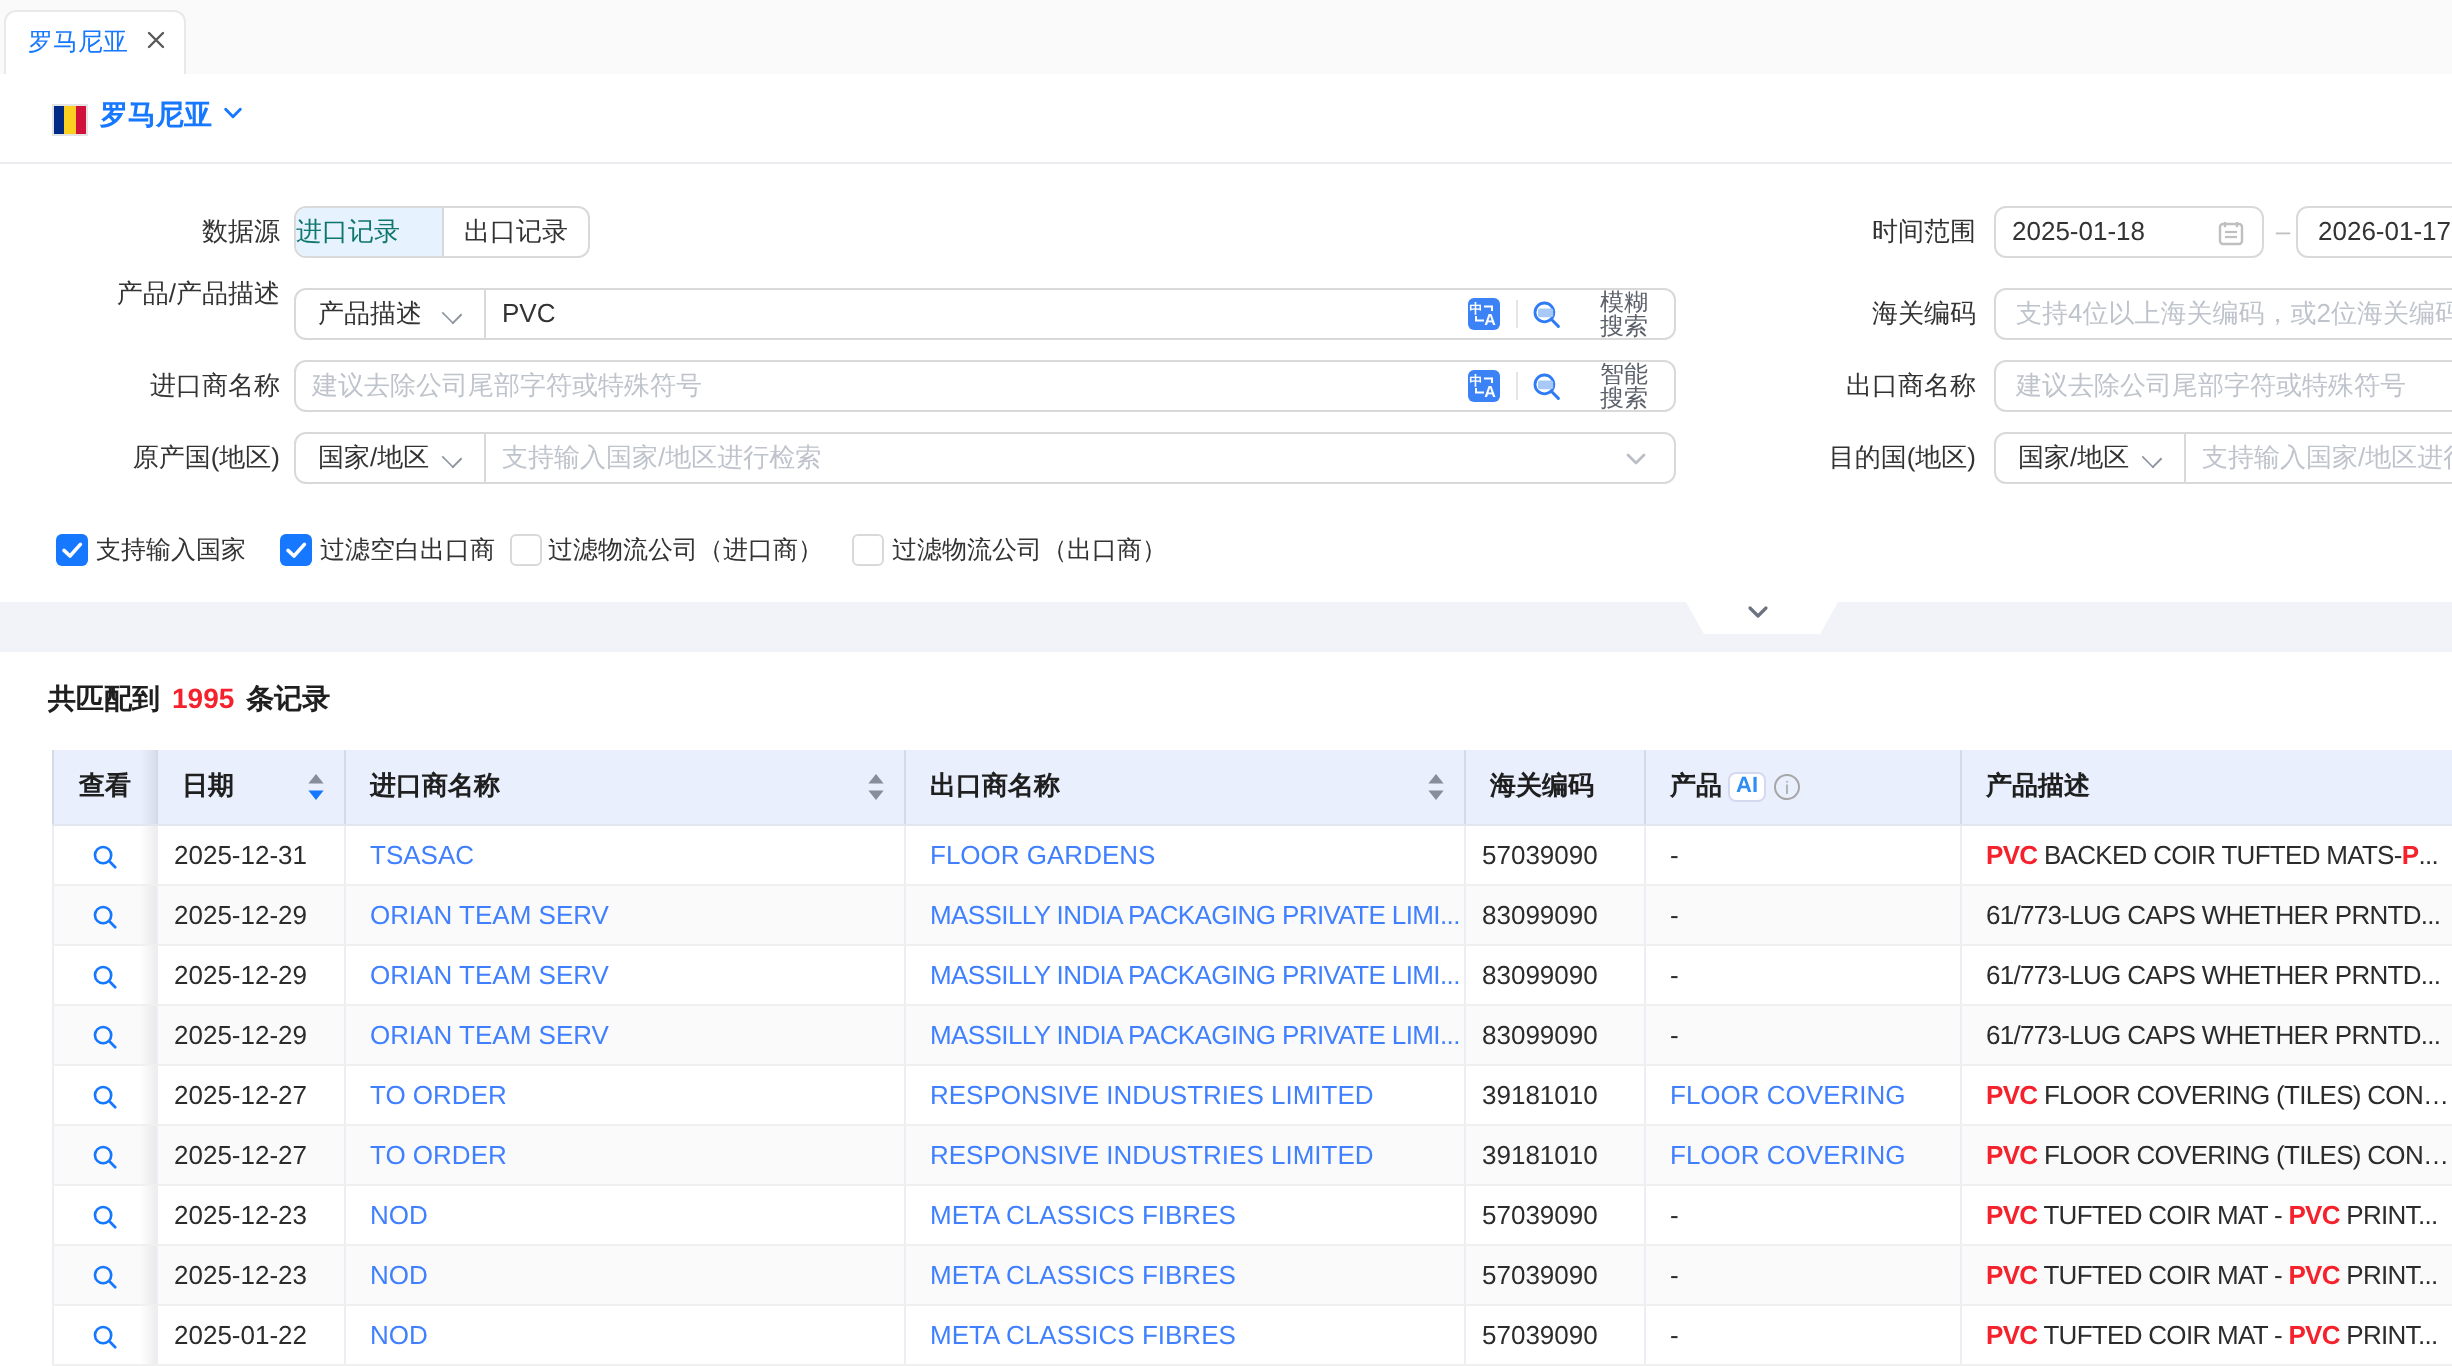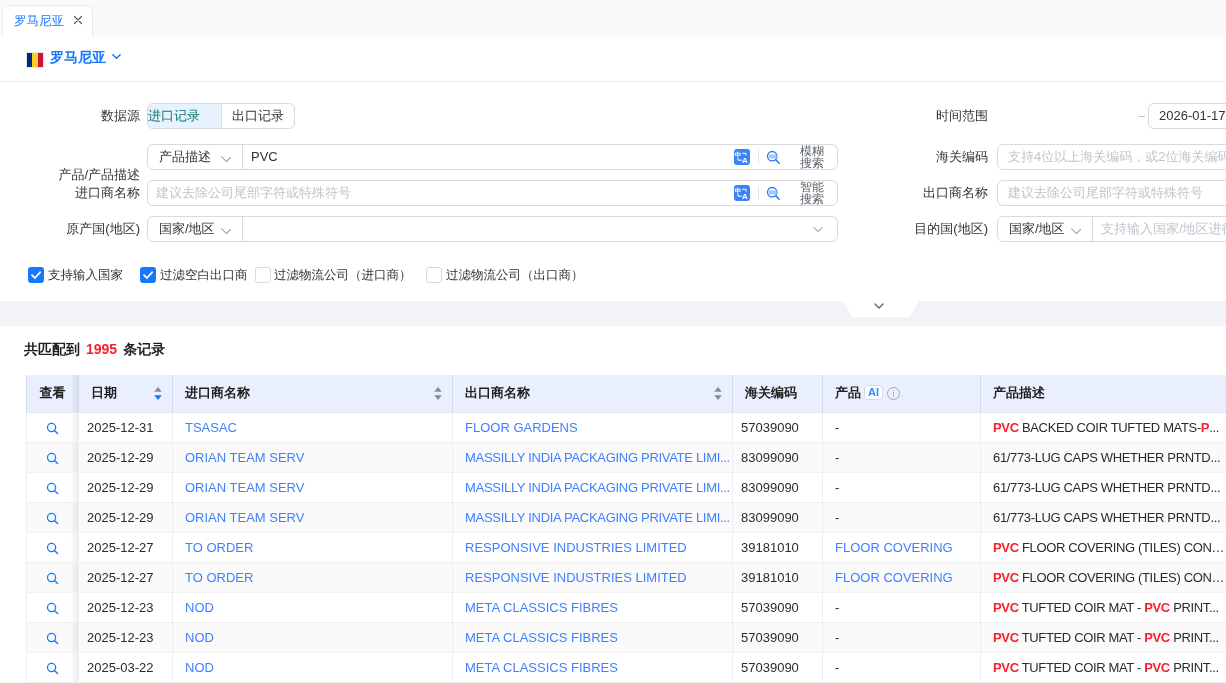--- a/index.html
+++ b/index.html
@@ -92,26 +92,36 @@
 
 <div class="form" id="form">
 
 
   <div class="lbl" style="left:0;width:140px;top:21px">数据源</div>
   <div class="seg">
       <div class="a">进口记录</div>
       <div class="b">出口记录</div>
     </div>
   <div class="lbl" style="left:788px;width:200px;top:21px">时间范围</div>
+  <div class="ctl" style="left:997px;top:21px;width:135px">
+    <div class="inp">2025-01-18</div>
+    <svg class="abs" style="right:9px;top:6px" width="13" height="13" viewBox="0 0 13 13">
+        <rect x="1" y="2" width="11" height="10" rx="1.5" fill="none" stroke="#bfbfbf" stroke-width="1.2"></rect>
+        <line x1="3.5" y1="1" x2="3.5" y2="3.6" stroke="#bfbfbf" stroke-width="1.2"></line>
+        <line x1="9.5" y1="1" x2="9.5" y2="3.6" stroke="#bfbfbf" stroke-width="1.2"></line>
+        <line x1="3.5" y1="6" x2="9.5" y2="6" stroke="#bfbfbf" stroke-width="1.1"></line>
+        <line x1="3.5" y1="8.5" x2="9.5" y2="8.5" stroke="#bfbfbf" stroke-width="1.1"></line>
+      </svg>
+  </div>
   <div class="abs" style="left:1136px;top:21px;width:11px;height:26px;line-height:25px;color:#bfbfbf;text-align:center">–</div>
   <div class="ctl" style="left:1148px;top:21px;width:135px">
     <div class="inp" style="padding-left:10px">2026-01-17</div>
   </div>
 
-  <div class="lbl" style="left:0;width:140px;top:80px">产品/产品描述</div>
+  <div class="lbl" style="left:0;width:140px;top:52px">产品/产品描述</div>
   <div class="ctl selgrp" style="left:147px;top:62px;width:691px">
     <div class="sel" style="border-right:1px solid #d9d9d9">产品描述</div>
     <div class="inp" style="flex:1">PVC</div>
     <div class="sfx" style="right:13px">
       <svg class="trsvg" width="16" height="16" viewBox="0 0 16 16">
           <rect x="0" y="0" width="16" height="16" rx="3" fill="#3b82f6"></rect>
           <text x="4" y="7.5" font-size="6.5" fill="#fff" font-weight="bold" text-anchor="middle">中</text>
           <text x="11" y="13.5" font-size="8" fill="#fff" font-weight="bold" text-anchor="middle">A</text>
           <path d="M4 9 v2.2 h4" stroke="#fff" stroke-width="1" fill="none"></path>
           <path d="M12 6.5 v-2.2 h-4" stroke="#fff" stroke-width="1" fill="none"></path>
@@ -151,20 +161,21 @@
     </div>
   </div>
   <div class="lbl" style="left:788px;width:200px;top:98px">出口商名称</div>
   <div class="ctl" style="left:997px;top:98px;width:290px">
     <div class="inp ph" style="padding-left:10px">建议去除公司尾部字符或特殊符号</div>
   </div>
 
   <div class="lbl" style="left:0;width:140px;top:134px">原产国(地区)</div>
   <div class="ctl selgrp" style="left:147px;top:134px;width:691px">
     <div class="sel" style="border-right:1px solid #d9d9d9">国家/地区</div>
+    <div class="inp ph" style="flex:1">支持输入国家/地区进行检索</div>
     <svg class="abs" style="right:14px;top:9px" width="10" height="8" viewBox="0 0 10 8">
         <path d="M1 1.5 L5 5.5 L9 1.5" fill="none" stroke="#b9bec7" stroke-width="1.4" stroke-linecap="round" stroke-linejoin="round"></path>
       </svg>
   </div>
   <div class="lbl" style="left:788px;width:200px;top:134px">目的国(地区)</div>
   <div class="ctl selgrp" style="left:997px;top:134px;width:290px">
     <div class="sel" style="border-right:1px solid #d9d9d9">国家/地区</div>
     <div class="inp ph" style="flex:1">支持输入国家/地区进行检</div>
   </div>
 
@@ -321,21 +332,21 @@
           <td><a class="lk">META CLASSICS FIBRES</a></td>
       <td class="num">57039090</td>
           <td>-</td>
           <td class="desc"><span class="pvc">PVC</span> TUFTED COIR MAT - <span class="pvc">PVC</span> PRINT...</td>
     </tr>
     <tr>
       <td class="see"><svg width="13" height="13" viewBox="0 0 15 15" style="display:inline-block;vertical-align:middle">
               <circle cx="6.4" cy="6.4" r="4.7" fill="none" stroke="#1677ff" stroke-width="1.5"></circle>
               <line x1="10" y1="10" x2="13.4" y2="13.4" stroke="#1677ff" stroke-width="1.6" stroke-linecap="round"></line>
             </svg></td>
-      <td class="num">2025-03-22</td>
+      <td class="num">2025-01-22</td>
           <td><a class="lk">NOD</a></td>
           <td><a class="lk">META CLASSICS FIBRES</a></td>
       <td class="num">57039090</td>
           <td>-</td>
           <td class="desc"><span class="pvc">PVC</span> TUFTED COIR MAT - <span class="pvc">PVC</span> PRINT...</td>
     </tr>
   </tbody>
     </table>
 </div>
 

